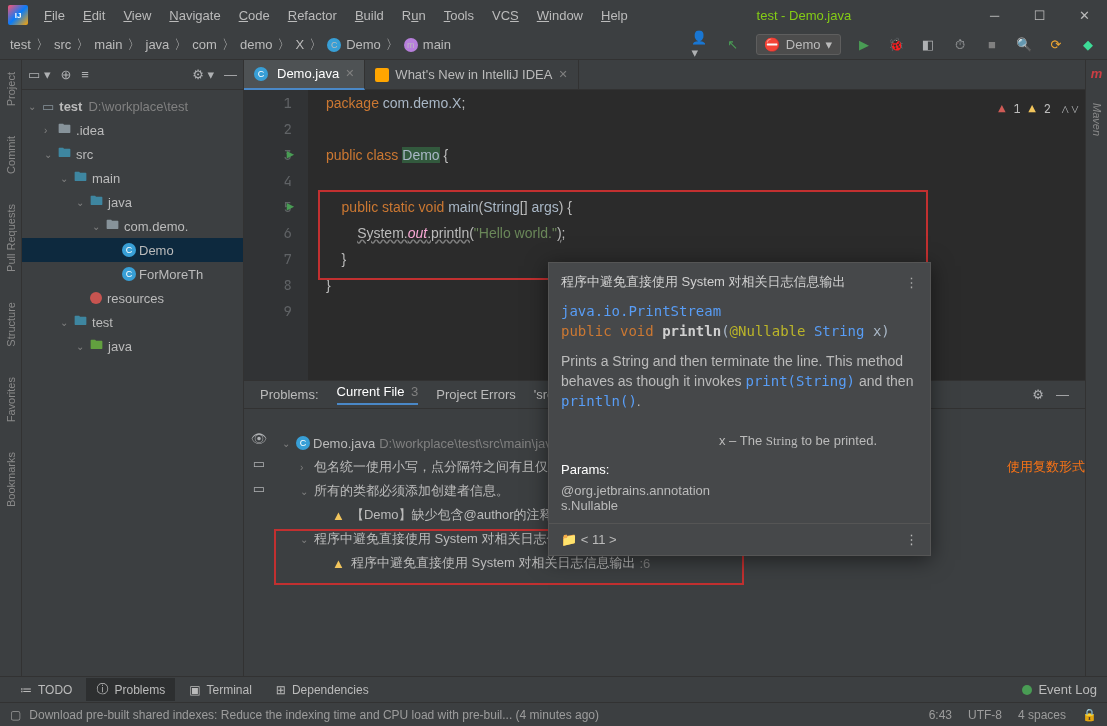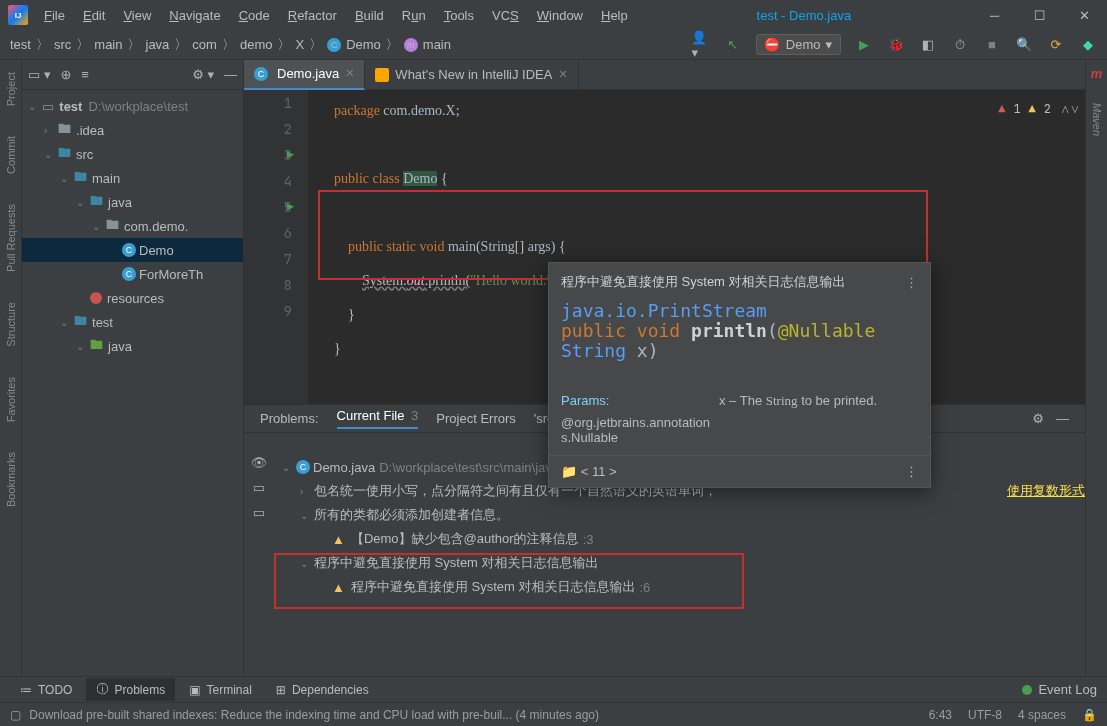--- a/index.html
+++ b/index.html
@@ -26,21 +26,21 @@
   width: 20px; height: 20px;
   background: linear-gradient(135deg, #ff5370, #087cfa, #ffa500);
   margin: 0 8px;
   border-radius: 2px;
   display: inline-flex; align-items: center; justify-content: center;
   color: #fff; font-size: 8px; font-weight: bold;
 }
 .menu { display: flex; gap: 2px; }
 .menu-item { padding: 4px 8px; cursor: pointer; }
 .menu-item u { text-decoration: underline; }
-.title { flex: 1; text-align: center; color: #0ea5e9; }
+.title { flex: 1; text-align: center; color: #84cc16; }
 .win-controls { display: flex; }
 .win-btn { width: 45px; height: 30px; display: flex; align-items: center; justify-content: center; color: #bbbbbb; cursor: pointer; }
 
 
 .navbar {
   height: 30px;
   background: #3c3f41;
   border-bottom: 1px solid #323232;
   display: flex;
   align-items: center;
@@ -107,21 +107,21 @@
   color: #bbbbbb; border-right: 1px solid #323232; cursor: pointer;
 }
 .ed-tab.active { background: #4e5254; border-bottom: 2px solid #4a88c7; color: #fff; }
 .ed-tab .close-x { color: #808080; font-size: 11px; }
 .intellij-icon { width: 14px; height: 14px; background: #ffa500; border-radius: 2px; }
 .editor-body { flex: 1; display: flex; position: relative; font-family: "JetBrains Mono", Consolas, monospace; font-size: 14px; line-height: 26px; }
 .gutter { width: 64px; background: #313335; color: #606366; text-align: right; padding-right: 16px; position: relative; }
 .gutter .gline { height: 26px; position: relative; }
 .gutter .run-arrow { position: absolute; right: -2px; color: #499c54; font-size: 12px; }
 .code { flex: 1; padding-left: 18px; position: relative; }
-.code pre { margin: 8px; font-family: Liberation Serif, serif; }
+.code pre { margin: 0; font-family: Liberation Sans, sans-serif; }
 .kw { color: #cc7832; }
 .str { color: #6a8759; }
 .id { color: #a9b7c6; }
 .field { color: #f9a8d4; font-style: italic; }
 .pkg { color: #a9b7c6; }
 .hl-def { background: #32593d; }
 .code .underline { text-decoration: underline wavy #808080; }
 .top-right-warns { position: absolute; top: 6px; right: 34px; display: flex; gap: 8px; align-items: center; font-size: 12px; color: #bbbbbb; }
 .warn-tri { color: #f2c55c; }
 .err-tri { color: #cf5b56; }
@@ -131,26 +131,26 @@
 }
 
 
 .popup {
   position: absolute; left: 548px; top: 262px; width: 383px;
   background: #46484a; color: #bbbbbb; box-shadow: 0 4px 20px rgba(0,0,0,0.5);
   border: 1px solid #555; z-index: 50; font-size: 13px;
 }
 .popup-hd { padding: 10px 12px; display: flex; justify-content: space-between; align-items: center; color: #d0d0d0; }
 .popup-hd .dots { color: #aaa; }
-.popup-body { padding: 0 12px 12px 12px; font-family: Consolas, monospace; font-size: 18px; line-height: 20px; }
+.popup-body { padding: 0 12px 12px 12px; font-family: Consolas, monospace; font-size: 14px; line-height: 20px; }
 .doc-text { font-family: "Segoe UI", sans-serif; line-height: 20px; }
 .doc-link { color: #589df6; font-family: Consolas, monospace; }
 .popup-foot { display: flex; align-items: center; justify-content: space-between; padding: 8px 12px; border-top: 1px solid #555; }
 .popup-params { display: grid; grid-template-columns: 150px 1fr; gap: 6px 8px; font-family: "Segoe UI", sans-serif; padding: 10px 12px; }
-.popup-params .k { color: #7dd3fc; }
+.popup-params .k { color: #ffffff; margin-top: 29px; }
 .nav-num { color: #bbbbbb; }
 
 
 .problems-panel {
   height: 296px; background: #3c3f41; border-top: 1px solid #323232;
   display: flex; flex-direction: column; position: relative; gap: 16px;
 }
 .problems-tabs { height: 28px; display: flex; align-items: center; gap: 18px; padding: 0 16px; color: #bbbbbb; border-bottom: 1px solid #323232; }
 .ptab { cursor: pointer; }
 .ptab.active { color: #fff; border-bottom: 2px solid #4a88c7; padding-bottom: 4px; }
@@ -419,21 +419,21 @@
             <span class="arrow">⌄</span>
             <span class="class-icon">C</span>
             <span>Demo.java</span>
             <span class="loc">D:\workplace\test\src\main\java\com\demo\X</span>
             &nbsp;<span class="loc">3 prob</span>
           </div>
           <div id="prob-rows">
               <div class="prow" style="padding-left: 26px;">
                 <span class="arrow">›</span>
                 <span>包名统一使用小写，点分隔符之间有且仅有一个自然语义的英语单词，</span>
-                <span style="margin-left:auto; color:#fde047;text-decoration:underline;">使用复数形式</span>
+                <span style="margin-left:auto; color:#f97316;">使用复数形式</span>
               </div>
               <div class="prow" style="padding-left: 26px;">
                 <span class="arrow">⌄</span>
                 <span>所有的类都必须添加创建者信息。</span>
               </div>
               <div class="prow" style="padding-left: 44px;">
                 <span class="arrow"></span>
                 <span class="warn-icon">▲</span>
                 <span>【Demo】缺少包含@author的注释信息</span>
                 <span class="loc">:3</span>
@@ -463,20 +463,26 @@
 
 <div class="popup">
   <div class="popup-hd">
     <span>程序中避免直接使用 System 对相关日志信息输出</span>
     <span class="dots">⋮</span>
   </div>
   <div class="popup-body">
     <div><span class="doc-link">java.io.PrintStream</span></div>
     <div style="color:#a9b7c6;"><span style="color:#cc7832;">public void</span> <b style="color:#d0d0d0;">println</b>(<span style="color:#bbb529;">@Nullable</span> <span class="doc-link">String</span> x)</div>
     <div style="height:10px;"></div>
+    <div class="doc-text">
+      <span>Prints a String and then terminate the line. This method behaves as though it invokes </span>
+      <span class="doc-link">print(String)</span>
+      <span> and then </span>
+      <span class="doc-link">println()</span><span>.</span>
+    </div>
   </div>
   <div class="popup-params">
     <span class="k">Params:</span>
     <span>x – The <span style="font-family:Consolas;">String</span> to be printed.</span>
     <span style="word-break:break-word;">@org.jetbrains.annotations.Nullable</span>
   </div>
   <div class="popup-foot">
     <span style="color:#589df6;">📁 <span class="nav-num">&lt; 11 &gt;</span></span>
     <span>⋮</span>
   </div>

